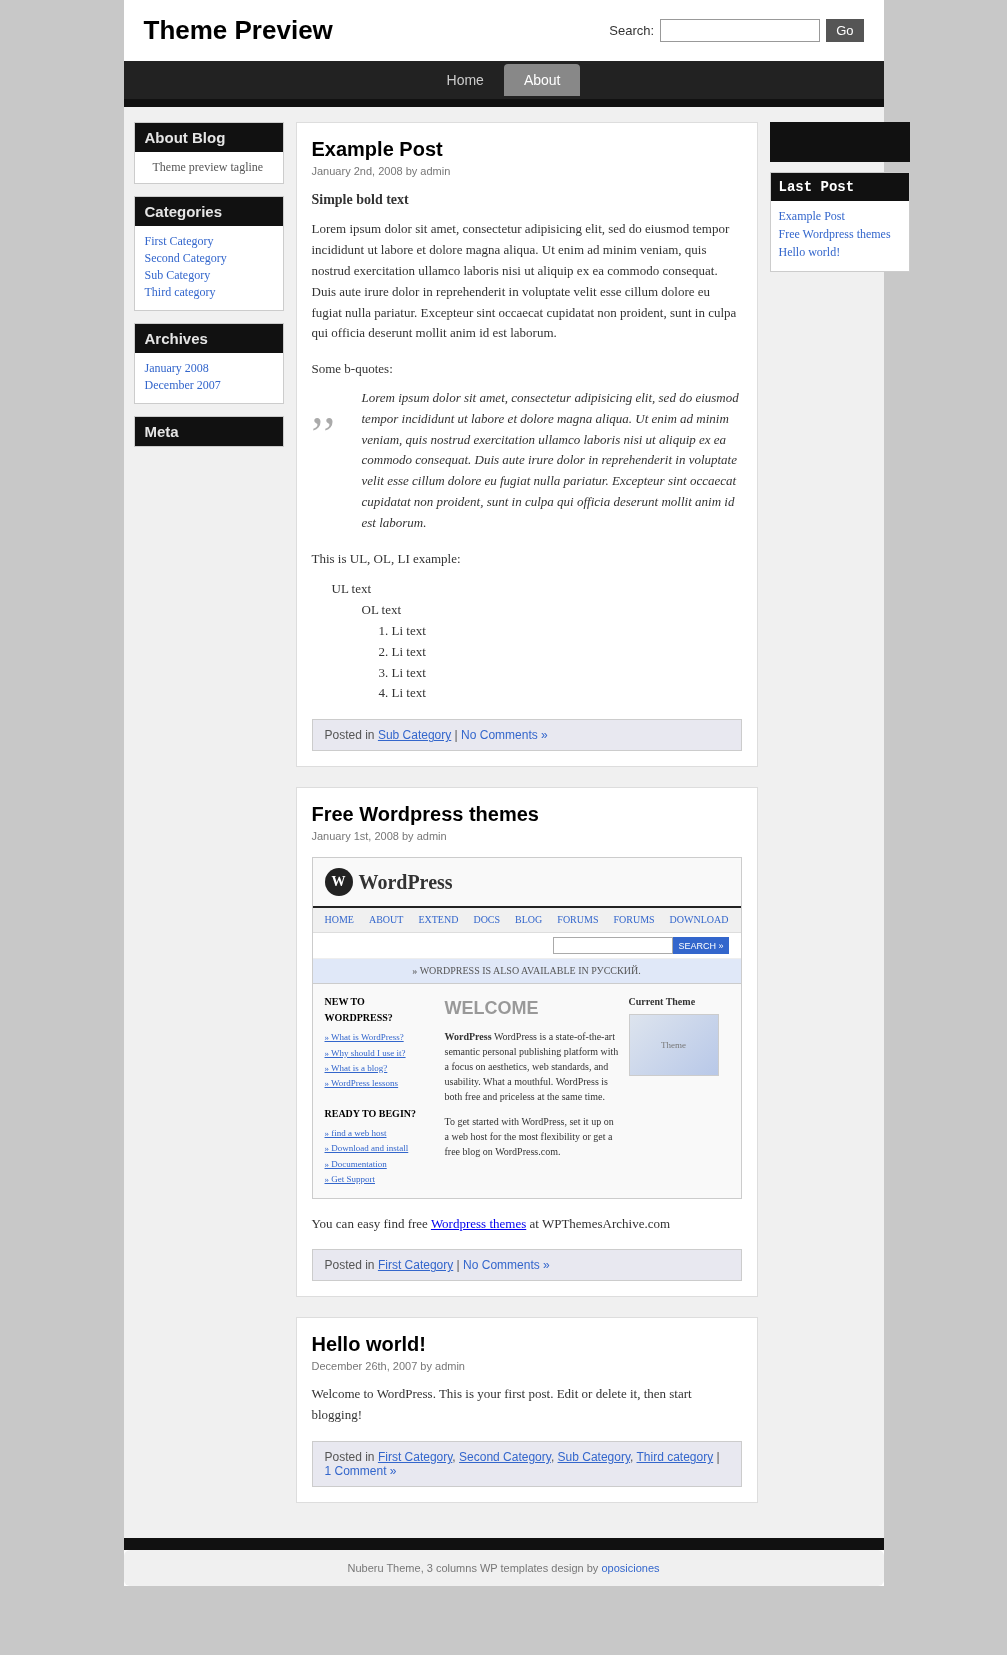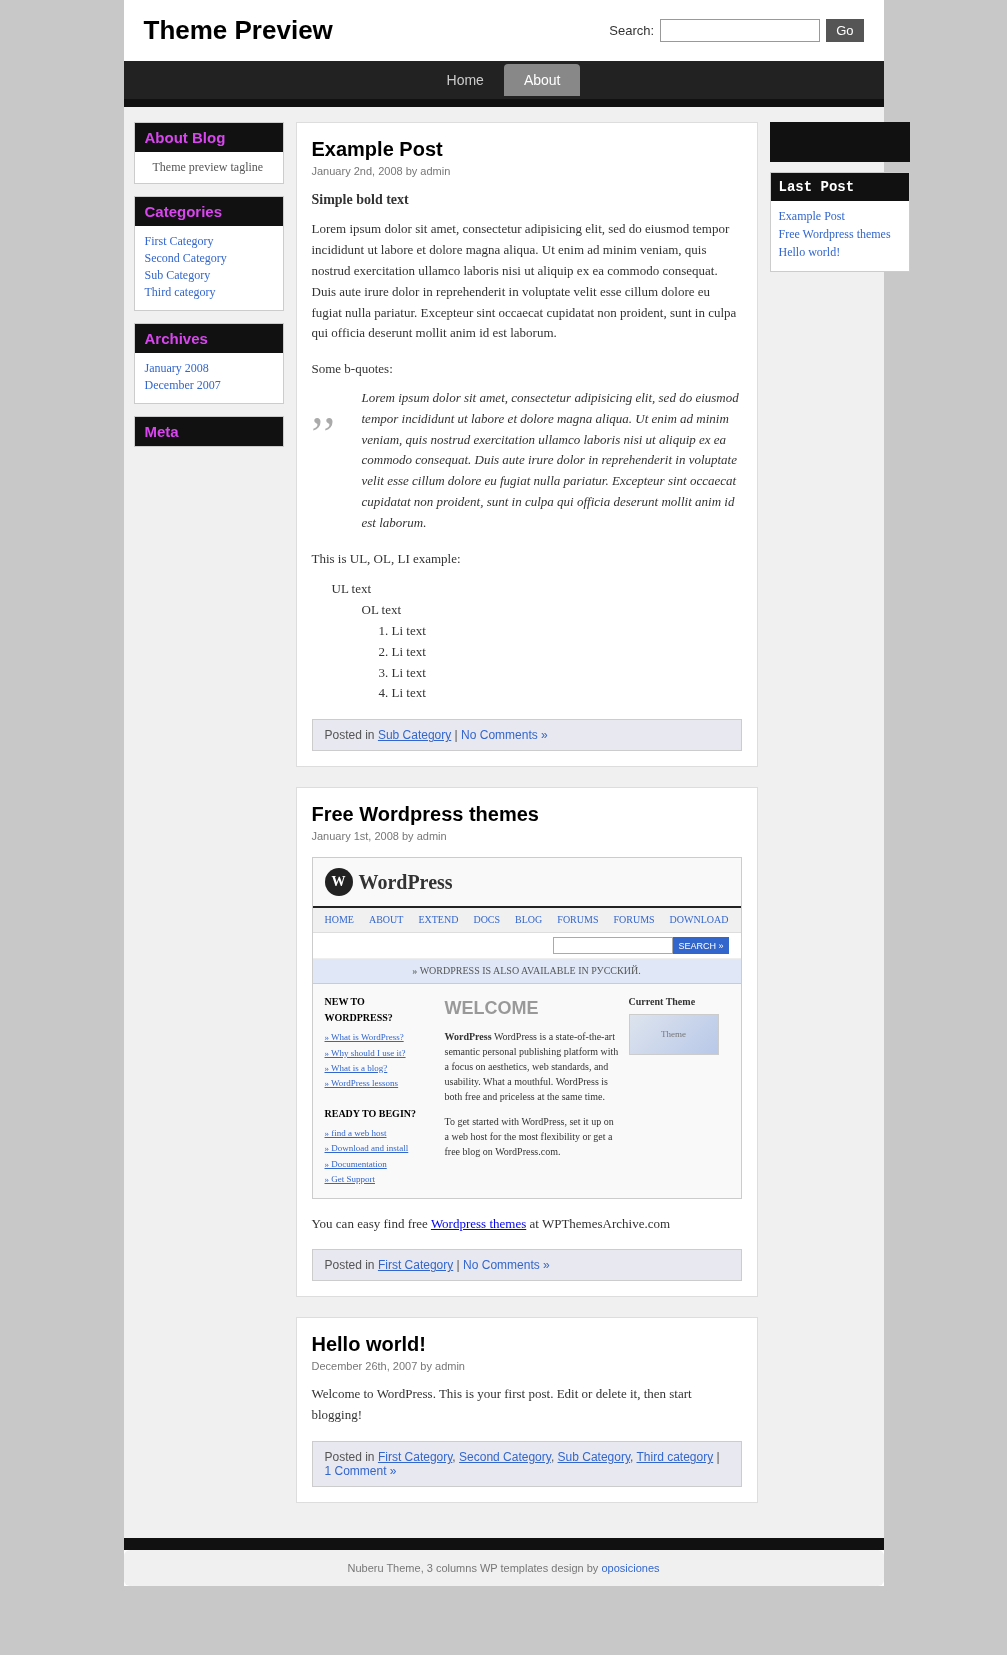--- a/index.html
+++ b/index.html
@@ -21,21 +21,21 @@
 
     
     #nav-bar { background: #111; height: 8px; }
 
     
     #content-area { display: flex; gap: 0; padding: 15px 10px; background: #f0f0f0; }
 
     
     #sidebar { width: 150px; flex-shrink: 0; margin-right: 12px; }
     .sidebar-widget { margin-bottom: 12px; border: 1px solid #ccc; background: #fff; }
-    .sidebar-widget-title { background: #111; color: #d946ef; font-size: 15px; font-weight: bold; padding: 6px 10px; font-family: Arial, sans-serif; }
+    .sidebar-widget-title { background: #111; color: #e5e5e5; font-size: 15px; font-weight: bold; padding: 6px 10px; font-family: Arial, sans-serif; }
     .sidebar-widget-content { padding: 8px 10px; font-size: 12px; color: #333; }
     .sidebar-widget-content a { color: #36c; text-decoration: none; display: block; margin-bottom: 2px; }
     .about-tagline { font-size: 12px; color: #555; padding: 8px 18px; }
 
     
     #main { flex: 1; }
 
     
     #right-sidebar { width: 140px; flex-shrink: 0; margin-left: 12px; }
     .right-widget { border: 1px solid #ccc; background: #fff; margin-bottom: 12px; }
@@ -77,21 +77,21 @@
     .wp-body { display: flex; gap: 10px; padding: 10px 12px; }
     .wp-sidebar { width: 110px; font-size: 9px; color: #333; }
     .wp-sidebar-title { font-weight: bold; color: #000; margin-bottom: 4px; font-size: 10px; }
     .wp-sidebar a { color: #36c; display: block; margin-bottom: 1px; font-size: 9px; }
     .wp-main { flex: 1; }
     .wp-main h2 { font-size: 18px; color: #999; font-family: Arial; margin-bottom: 6px; }
     .wp-main-text { font-size: 10px; line-height: 1.5; color: #333; }
     .wp-main-text strong { font-weight: bold; }
     .wp-right { width: 100px; font-size: 9px; }
     .wp-right-title { font-size: 10px; font-weight: bold; margin-bottom: 4px; }
-    .wp-placeholder-img { width: 90px; height: 41px; background: linear-gradient(135deg, #dde4ee 0%, #b8c8e8 100%); border: 1px solid #ccc; margin-top: 4px; display: flex; align-items: center; justify-content: center; font-size: 9px; color: #777; }
+    .wp-placeholder-img { width: 90px; height: 62px; background: linear-gradient(135deg, #dde4ee 0%, #b8c8e8 100%); border: 1px solid #ccc; margin-top: 4px; display: flex; align-items: center; justify-content: center; font-size: 9px; color: #777; }
 
     
     #footer-bar { background: #111; height: 12px; }
     #footer { background: #f0f0f0; text-align: center; padding: 12px; font-size: 11px; color: #777; font-family: Arial, sans-serif; border-radius: 6px; }
     #footer a { color: #36c; text-decoration: none; }
 
     .clearfix::after { content: ''; display: table; clear: both; }
   </style>
 </head>
 <body>

